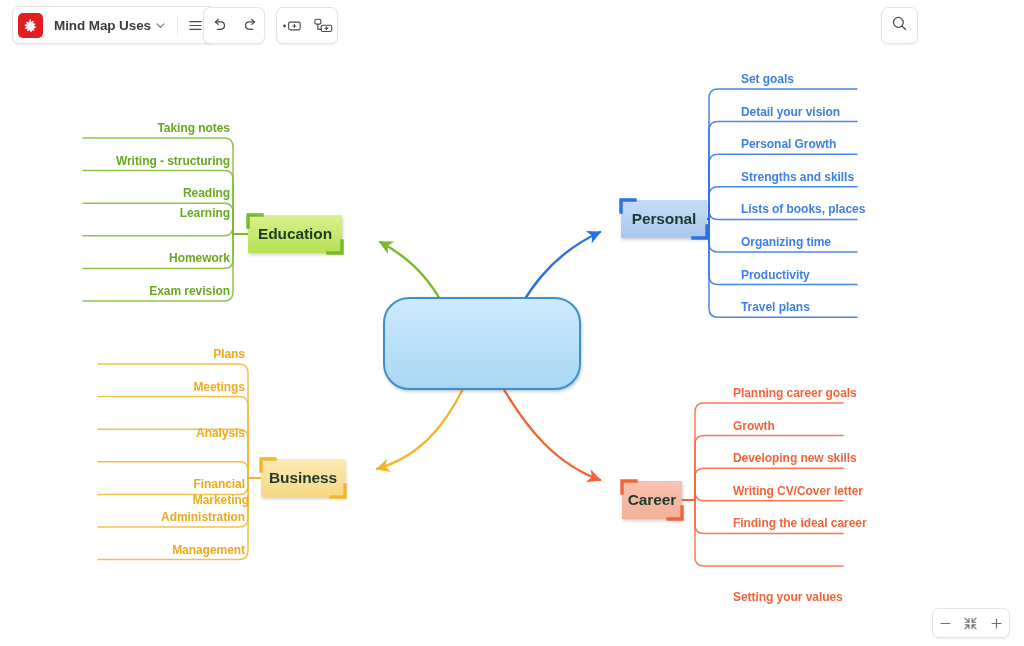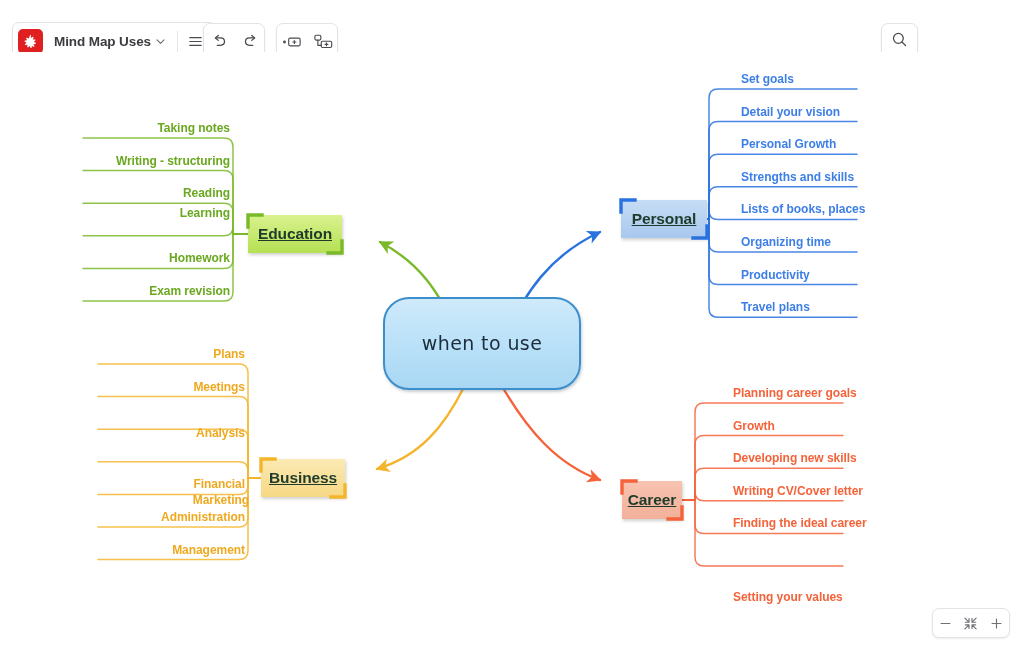--- a/index.html
+++ b/index.html
@@ -12,21 +12,21 @@
     height: 646px;
     position: relative;
     overflow: hidden;
     font-family: "Liberation Sans", sans-serif;
     -webkit-font-smoothing: antialiased;
   }
 
   
   #toolbar {
     position: absolute;
-    left: 0; top: 16px;
+    left: 0; top: 0;
     width: 1024px; height: 52px;
     box-sizing: border-box;
   }
 
   .bar-group {
     position: absolute;
     top: 7px;
     height: 37px;
     background: #ffffff;
     border: 1px solid #e3e3e4;
@@ -127,21 +127,20 @@
   }
 
   .topic {
     position: absolute;
     box-sizing: border-box;
     display: flex; align-items: center; justify-content: center;
     font-size: 15.5px;
     font-weight: bold;
     color: #1d3a2a;
     letter-spacing: -.1px;
-    text-decoration: underline;
   }
   .topic .bracket {
     position: absolute;
     left: -4px; top: -4px;
     width: calc(100% + 8px);
     height: calc(100% + 8px);
     pointer-events: none;
   }
   .topic .label { position: relative; z-index: 2; }
 
@@ -299,21 +298,20 @@
         <path d="M 695,448 L 695,425.2 Q 695,416.2 704,416.2 L 843,416.2" fill="none" stroke="#f4633a" stroke-width="1.5" stroke-linecap="round" stroke-opacity="0.85"></path>
         <path d="M 695,448 L 695,439.8 Q 695,448.8 704,448.8 L 843,448.8" fill="none" stroke="#f4633a" stroke-width="1.5" stroke-linecap="round" stroke-opacity="0.85"></path>
         <path d="M 695,448 L 695,472.4 Q 695,481.4 704,481.4 L 843,481.4" fill="none" stroke="#f4633a" stroke-width="1.5" stroke-linecap="round" stroke-opacity="0.85"></path>
         <path d="M 695,448 L 695,505 Q 695,514 704,514 L 843,514" fill="none" stroke="#f4633a" stroke-width="1.5" stroke-linecap="round" stroke-opacity="0.85"></path>
       </g>
   </svg>
 
   <div id="node-layer">
       <div class="root-node" style="left: 383px; top: 245px; width: 198px; height: 93px; border-color: rgb(61, 143, 203);">
         <div class="root-text">
-          <div>when to use</div>
         </div>
       </div>
       <div class="leaf left" style="color: rgb(106, 168, 31); top: 69px; left: 0px; width: 230px;">Taking notes</div>
       <div class="leaf left" style="color: rgb(106, 168, 31); top: 101.6px; left: 0px; width: 230px;">Writing - structuring</div>
       <div class="leaf left" style="color: rgb(106, 168, 31); top: 134.2px; left: 0px; width: 230px;">Reading</div>
       <div class="leaf left" style="color: rgb(106, 168, 31); top: 154px; left: 0px; width: 230px;">Learning</div>
       <div class="leaf left" style="color: rgb(106, 168, 31); top: 199.4px; left: 0px; width: 230px;">Homework</div>
       <div class="leaf left" style="color: rgb(106, 168, 31); top: 232px; left: 0px; width: 230px;">Exam revision</div>
       <div class="topic" style="left: 248px; top: 163px; width: 94px; height: 38px; background: linear-gradient(rgb(217, 242, 142) 0%, rgb(181, 224, 83) 100%); box-shadow: rgba(40, 40, 45, 0.22) 1px 2px 3px;">
         <svg class="bracket" viewBox="0 0 102 46">

